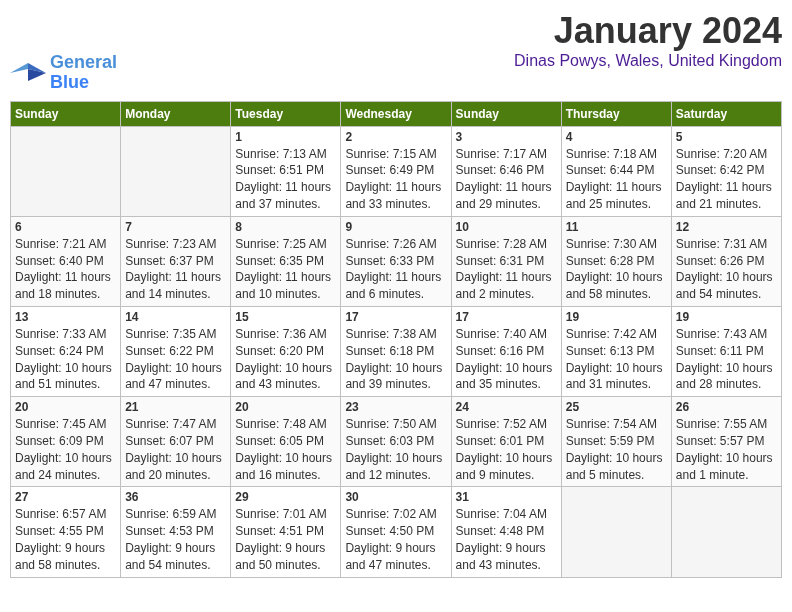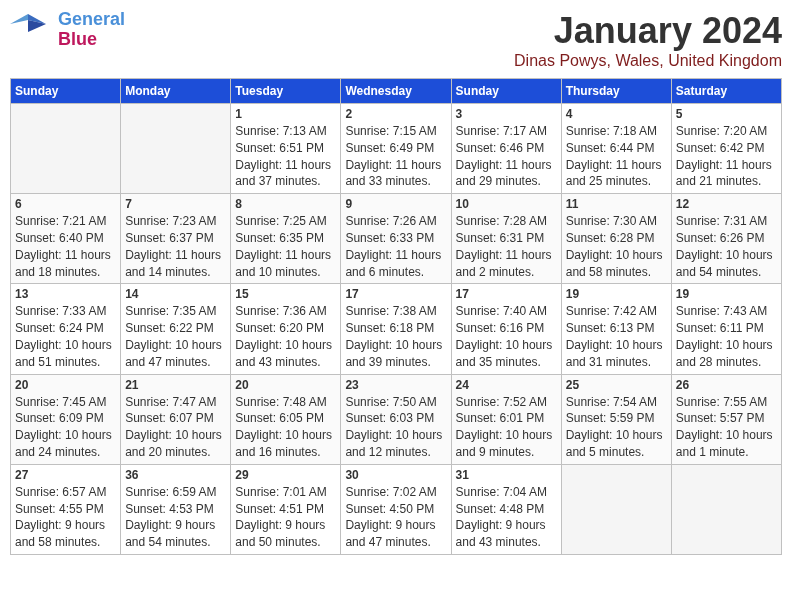--- a/index.html
+++ b/index.html
@@ -11,21 +11,23 @@
       padding: 10px;
     }
     .header {
       display: flex;
       justify-content: space-between;
       align-items: flex-start;
       margin-bottom: 8px;
     }
     .logo {
       display: flex;
-      gap: 12px;
+      align-items: center;
+      gap: 4px;
+      margin-top: 43px;
     }
     .logo-text {
       font-size: 18px;
       font-weight: bold;
       color: #333;
       line-height: 1.1;
     }
     .logo-text span {
       color: #4a90d9;
     }
@@ -36,30 +38,30 @@
     .title-block {
       text-align: right;
     }
     .month-title {
       font-size: 36px;
       font-weight: bold;
       color: #333;
     }
     .subtitle {
       font-size: 16px;
-      color: #7f1d1d;
+      color: #4c1d95;
       margin-left: 31px;
     }
     table {
       width: 100%;
       border-collapse: collapse;
       table-layout: fixed;
     }
     th {
-      background-color: #1d4ed8;
+      background-color: #4d7c0f;
       color: #fff;
       font-size: 12px;
       font-weight: bold;
       padding: 5px 4px;
       text-align: left;
       border: 1px solid #c0c0c0;
     }
     td {
       border: 1px solid #c0c0c0;
       vertical-align: top;
@@ -92,21 +94,21 @@
 
 <div class="header">
   <div class="logo">
     <svg class="logo-bird" viewBox="0 0 36 28" xmlns="http://www.w3.org/2000/svg">
       <polygon points="18,4 36,14 18,10" fill="#3a6bbf"></polygon>
       <polygon points="18,4 0,14 18,10" fill="#5a9ad4"></polygon>
       <polygon points="18,10 36,14 18,22" fill="#2a4a9f"></polygon>
     </svg>
     <div class="logo-text">
       <div><span>General</span></div>
-      <div><span style="color:#be185d">Blue</span></div>
+      <div><span style="color:#3b82f6">Blue</span></div>
     </div>
   </div>
   <div class="title-block">
     <div class="month-title">January 2024</div>
     <div class="subtitle">Dinas Powys, Wales, United Kingdom</div>
   </div>
 </div>
 
 <table>
   <thead>

